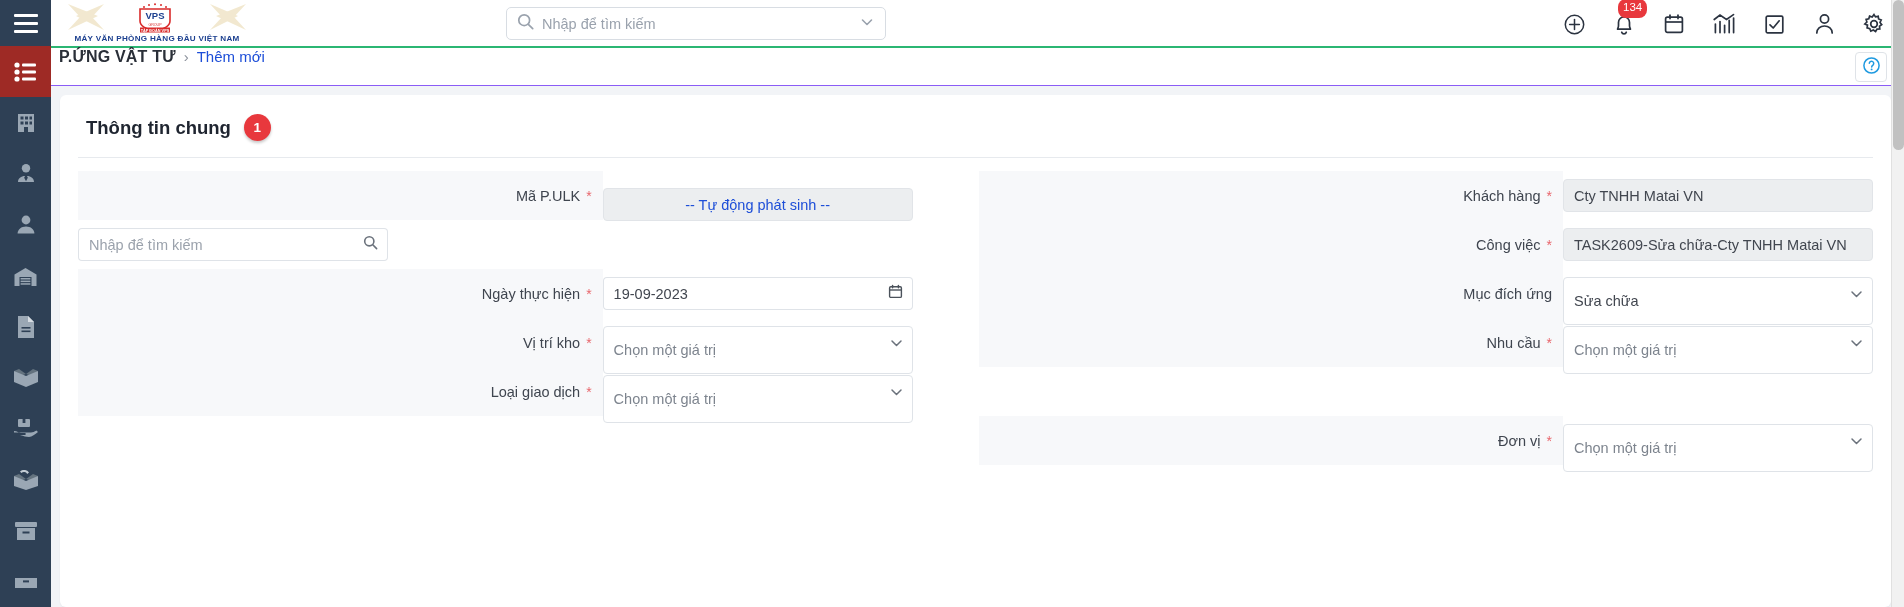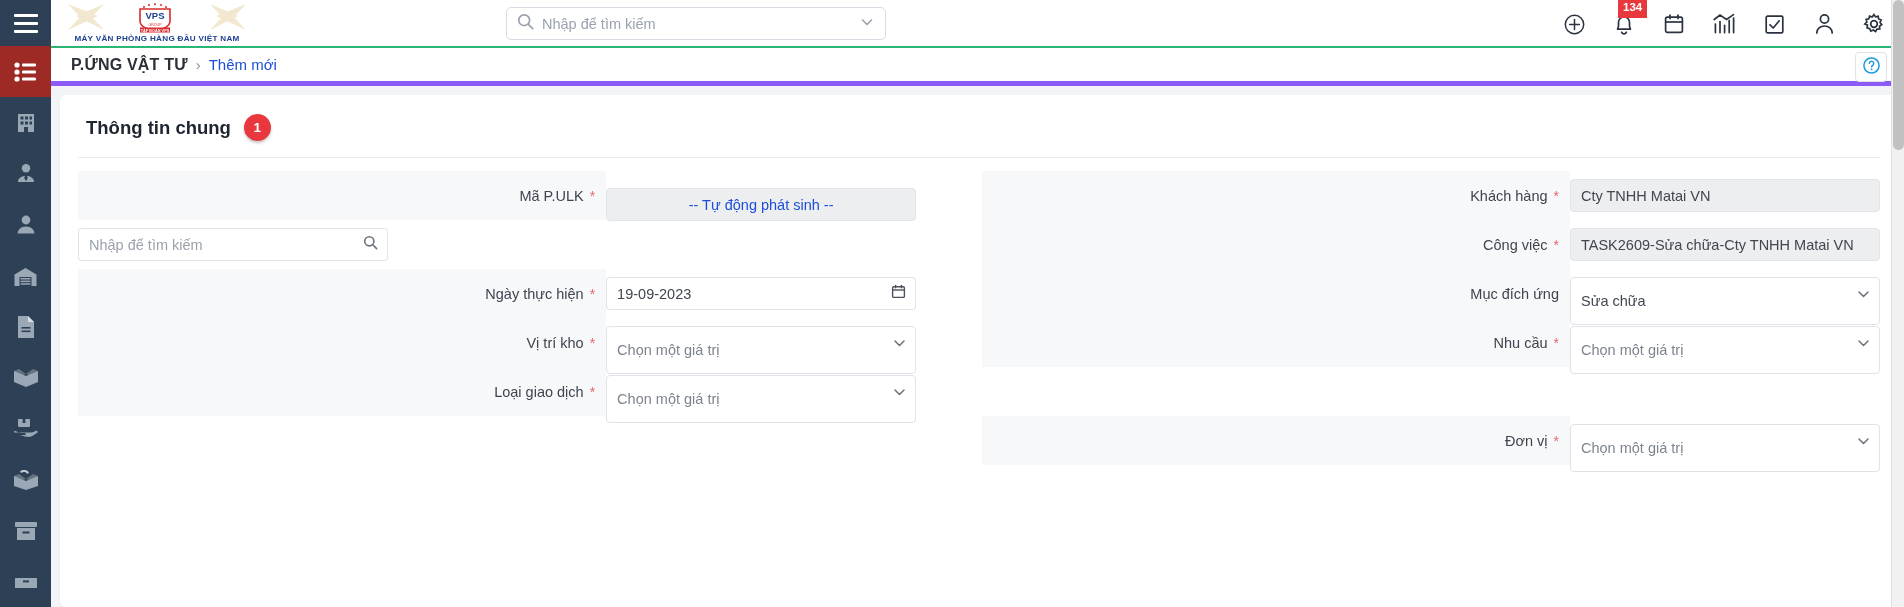--- a/index.html
+++ b/index.html
@@ -66,49 +66,49 @@
   .search-caret { flex: 0 0 auto; }
 
   .top-icons {
     position: absolute; right: 18px; top: 0; height: 48px;
     display: flex; align-items: center; gap: 26px;
   }
   .top-icon { position: relative; display: flex; align-items: center; justify-content: center; width: 24px; height: 24px; }
   .badge {
     position: absolute; top: -13px; left: 6px;
     background: #e8383d; color: #fff;
-    font-size: 11.5px; font-weight: 700; line-height: 1;
-    padding: 3px 5px 4px; border-radius: 0;
+    font-size: 11.5px; font-weight: 400; line-height: 1;
+    padding: 3px 5px 4px; border-radius: 8px;
     min-width: 26px; text-align: center;
   }
 
   
   .crumbbar {
     height: 38px; background: #ffffff;
-    border-bottom: 5px solid #8b5cf6;
-    display: flex; align-items: center;
-    padding-left: 20px; position: relative;
+    border-bottom: 1px solid #8b5cf6;
+    display: flex; align-items: flex-start;
+    padding-left: 8px; position: relative;
   }
   .crumb-main {
     font-size: 16px; font-weight: 700; color: #2a2f38; letter-spacing: .2px;
   }
   .crumb-sep { margin: 0 8px; color: #8d939d; font-size: 15px; }
   .crumb-sub { font-size: 15px; color: #1d4ed8; }
   .help-btn {
     position: absolute; right: 17px; top: 4px;
     width: 32px; height: 30px;
     border: 1px solid #dfe3e8; border-radius: 4px;
     background: #fff;
     display: flex; align-items: center; justify-content: center;
   }
 
   
   .content {
     flex: 1; background: #f2f4f7;
-    padding: 9px 6px 0 9px;
+    padding: 9px 13px 0 9px;
     overflow: hidden;
   }
   .card {
     background: #ffffff; border-radius: 6px;
     height: 100%;
     padding: 0 18px;
     box-shadow: 0 1px 2px rgba(16,24,40,.05);
   }
   .card-title-row {
     display: flex; align-items: center; gap: 13px;

